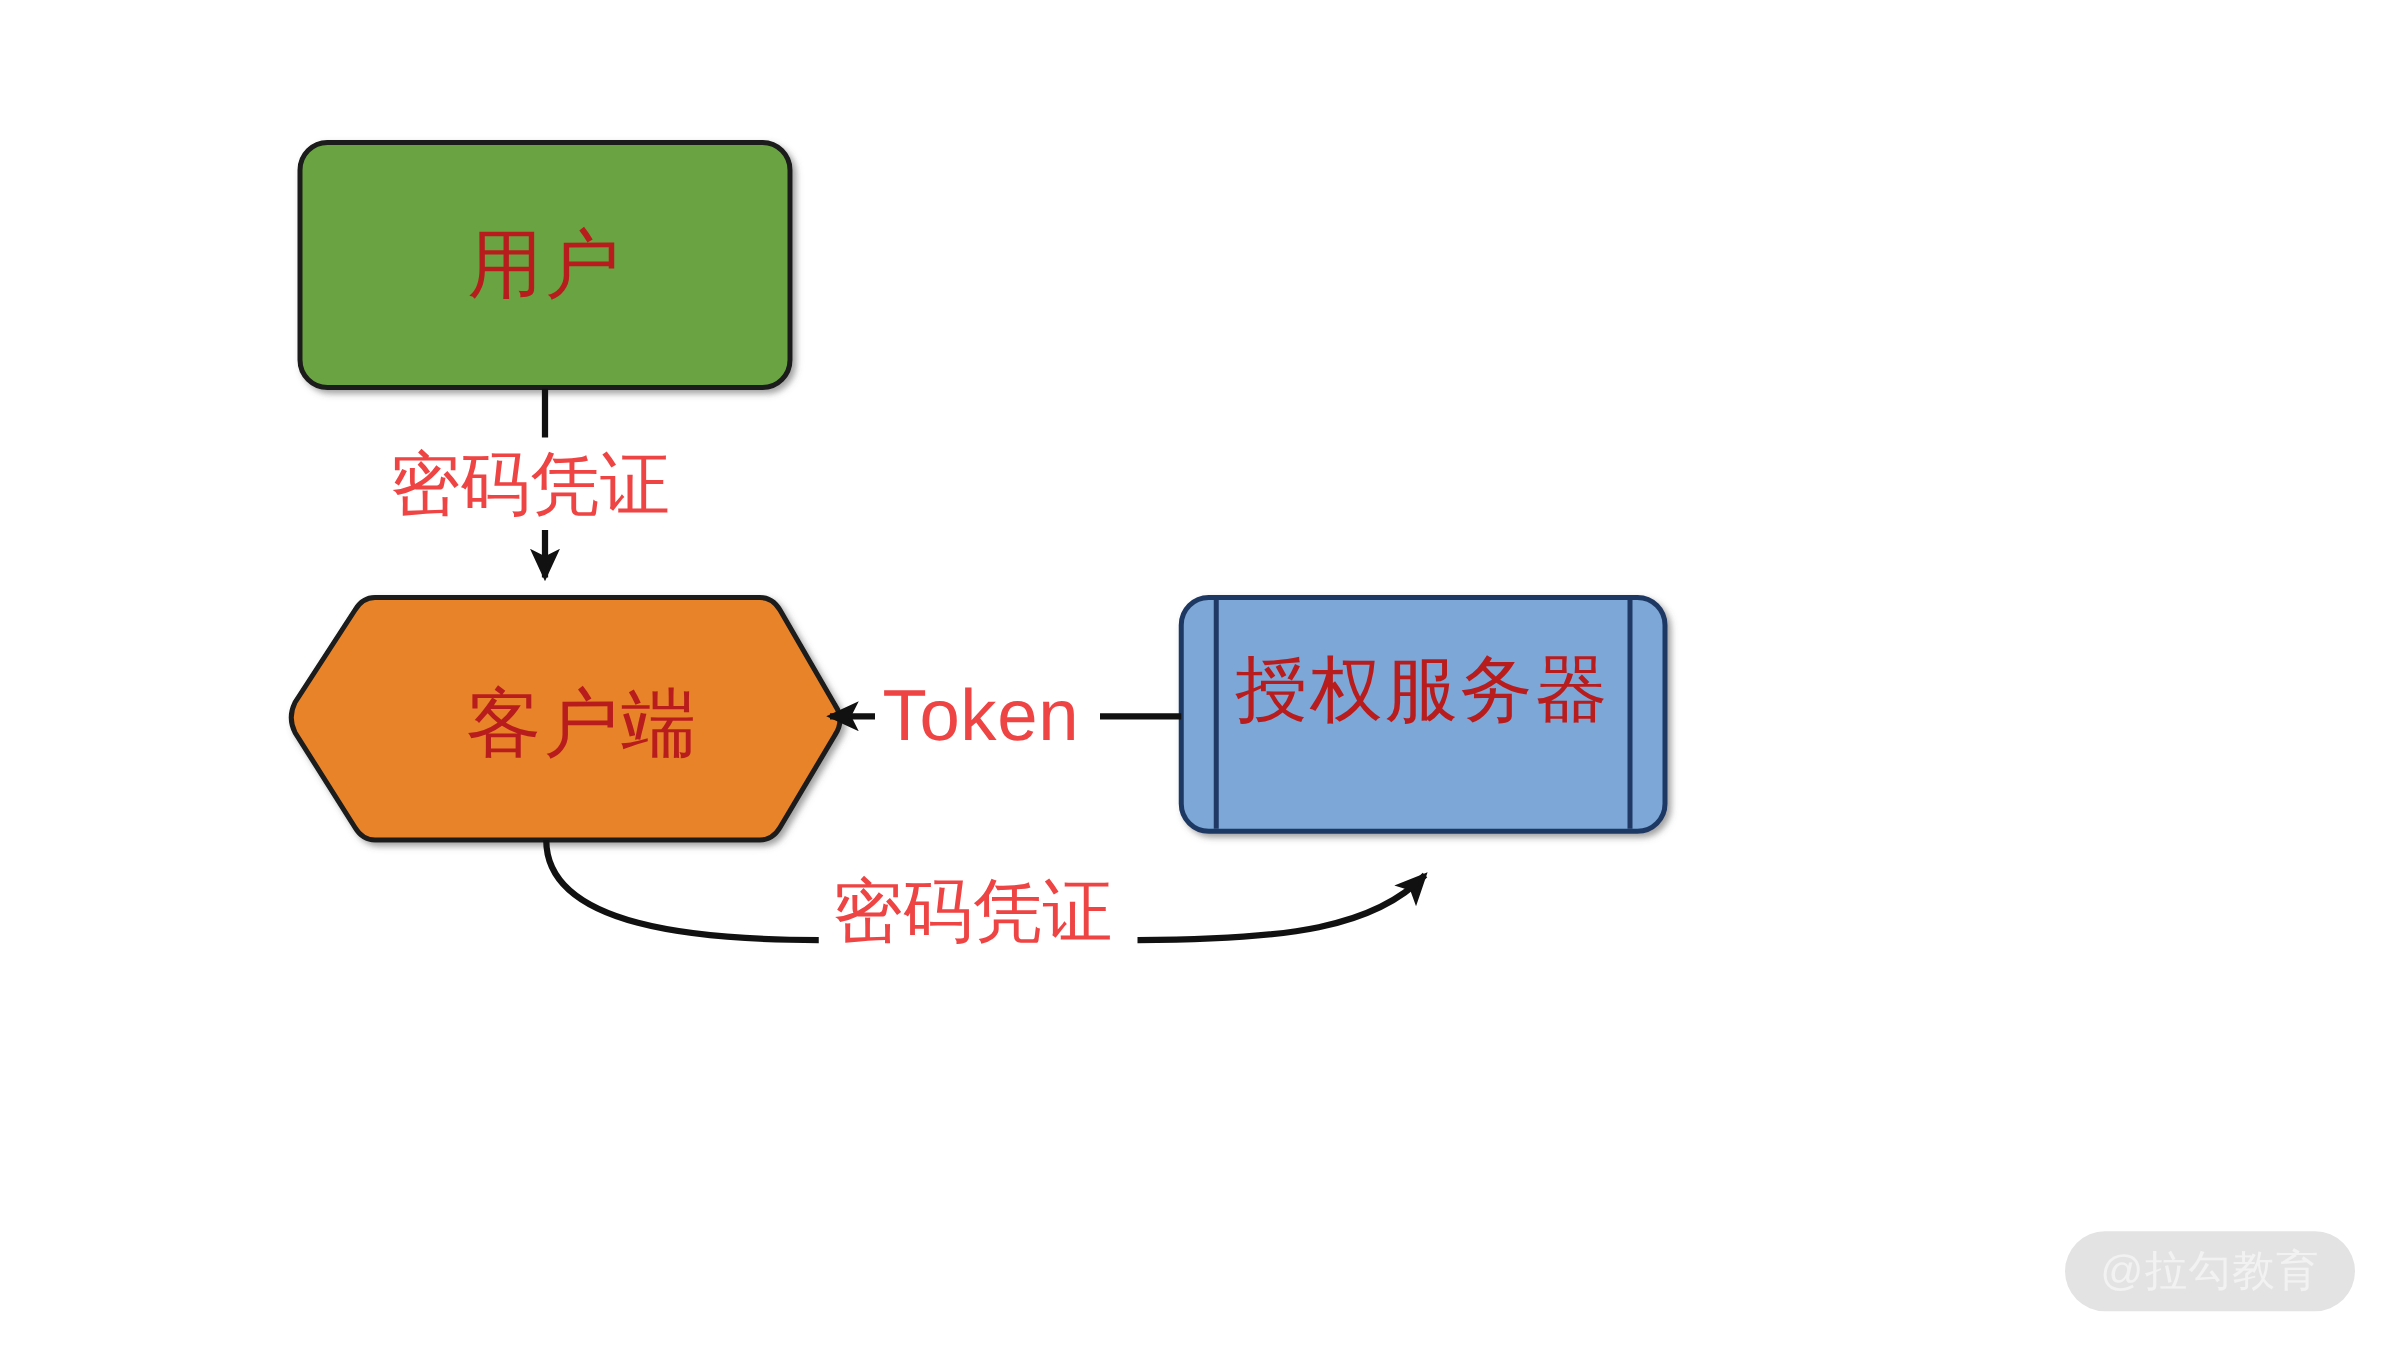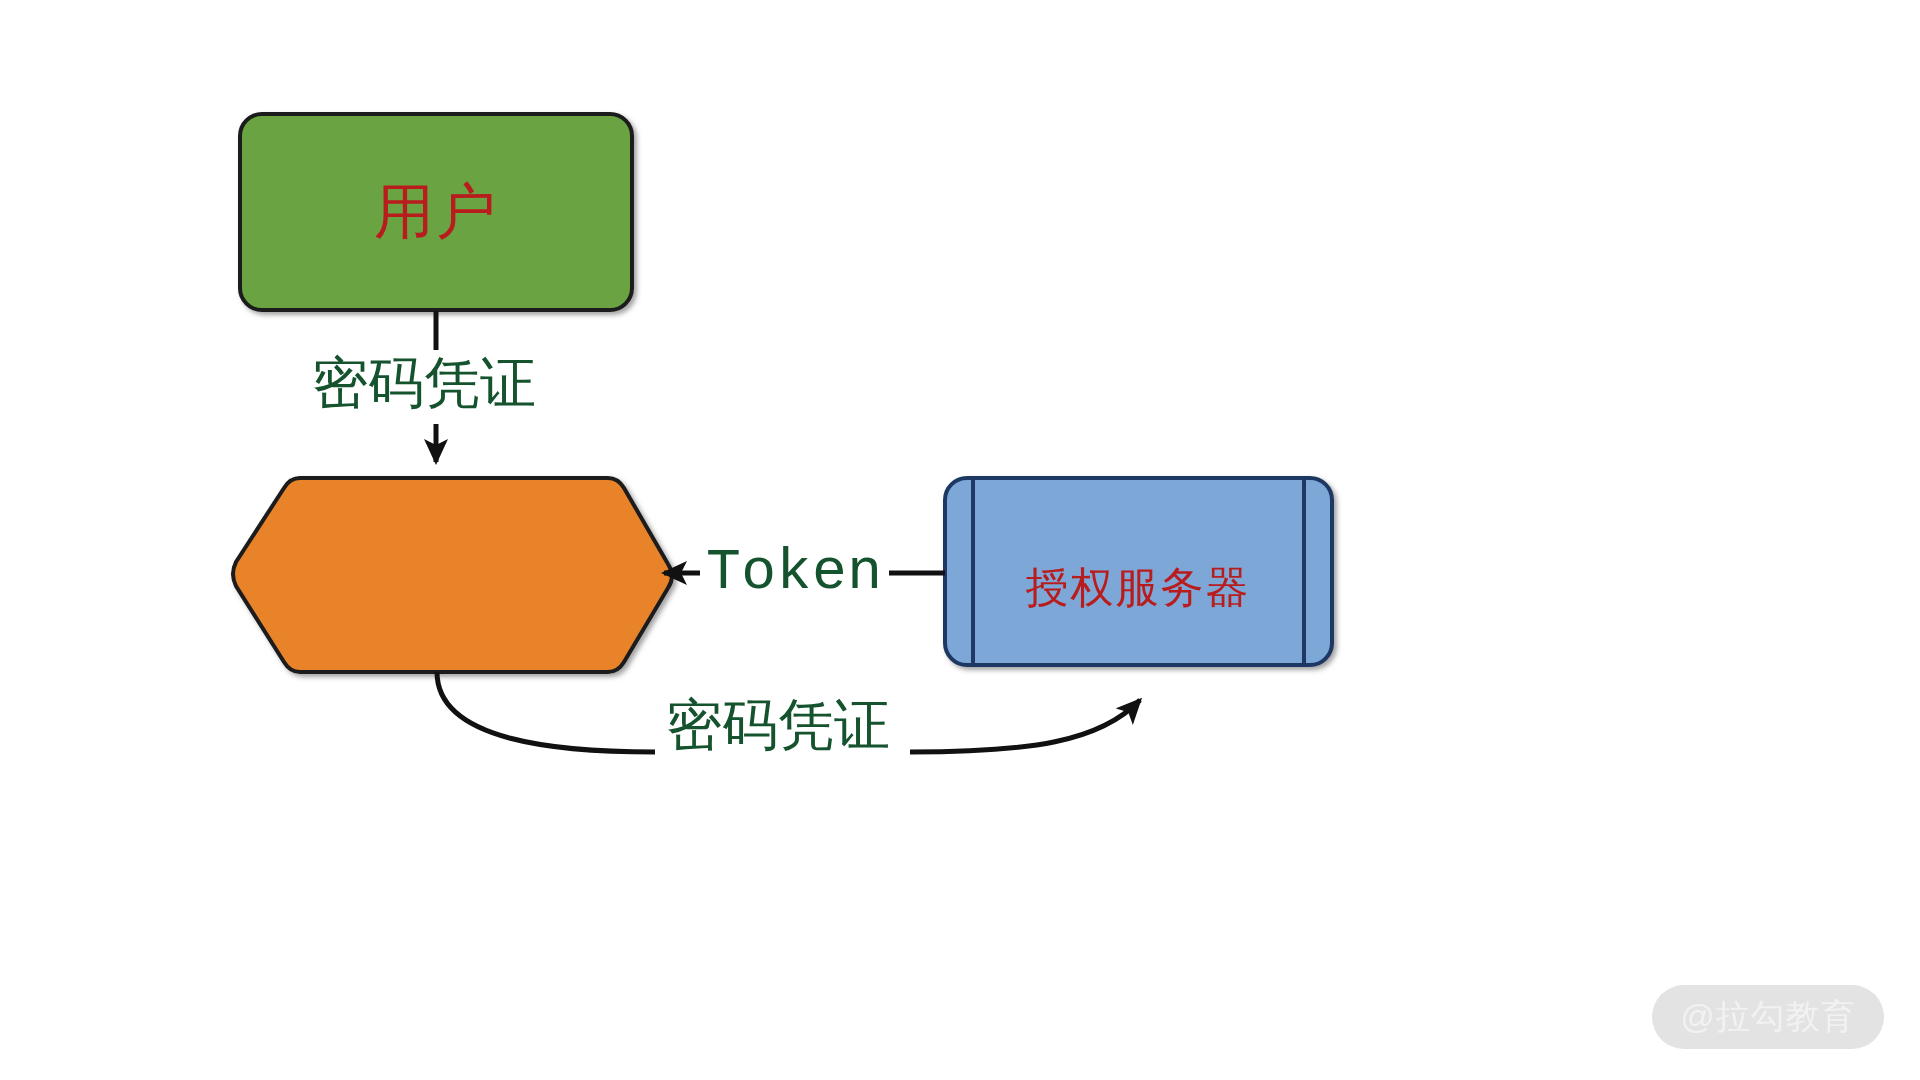--- a/index.html
+++ b/index.html
@@ -33,23 +33,23 @@
     justify-content: center;
     color: #b91c1c;
     font-size: 60px;
     font-family: "Liberation Sans", "DejaVu Sans", sans-serif;
     letter-spacing: 2px;
     white-space: nowrap;
     pointer-events: none;
   }
   .edge-label {
     position: absolute;
-    color: #14532d;
+    color: #ef4444;
     font-size: 56px;
-    font-family: Liberation Mono, monospace;
+    font-family: Liberation Sans, sans-serif;
     white-space: nowrap;
     background: #ffffff;
     padding: 0 6px;
     line-height: 1.05;
   }
   #label-user-to-client {
     left: 306px;
     top: 358px;
   }
   #label-client-to-auth {
@@ -70,24 +70,24 @@
     height: 196px;
   }
   #node-client-label {
     left: 232px;
     top: 478px;
     width: 468px;
     height: 202px;
   }
   #node-auth-label {
     left: 968px;
-    top: 494px;
+    top: 458px;
     width: 340px;
     height: 187px;
-    font-size: 43px;
+    font-size: 58px;
   }
   #watermark {
     position: absolute;
     left: 1652px;
     top: 985px;
     width: 232px;
     height: 64px;
     border-radius: 32px;
     background: #e3e3e3;
     display: flex;
@@ -144,20 +144,21 @@
     </g>
 
     <g>
       <path d="M 437,672 C 437,742 560,752 655,752" fill="none" stroke="#111111" stroke-width="5"></path>
       <path d="M 910,752 C 1030,752 1100,742 1140,700" fill="none" stroke="#111111" stroke-width="5" marker-end="url(#arrow-solid-lg)"></path>
     </g>
   </svg>
 
   <div class="node-label" id="node-user-label">用户</div>
 
+  <div class="node-label" id="node-client-label">客户端</div>
 
   <div class="node-label" id="node-auth-label">授权服务器</div>
 
   <div class="edge-label" id="label-user-to-client">密码凭证</div>
 
   <div class="edge-label" id="label-auth-to-client">Token</div>
 
   <div class="edge-label" id="label-client-to-auth">密码凭证</div>
 
   <div id="watermark">@拉勾教育</div>

